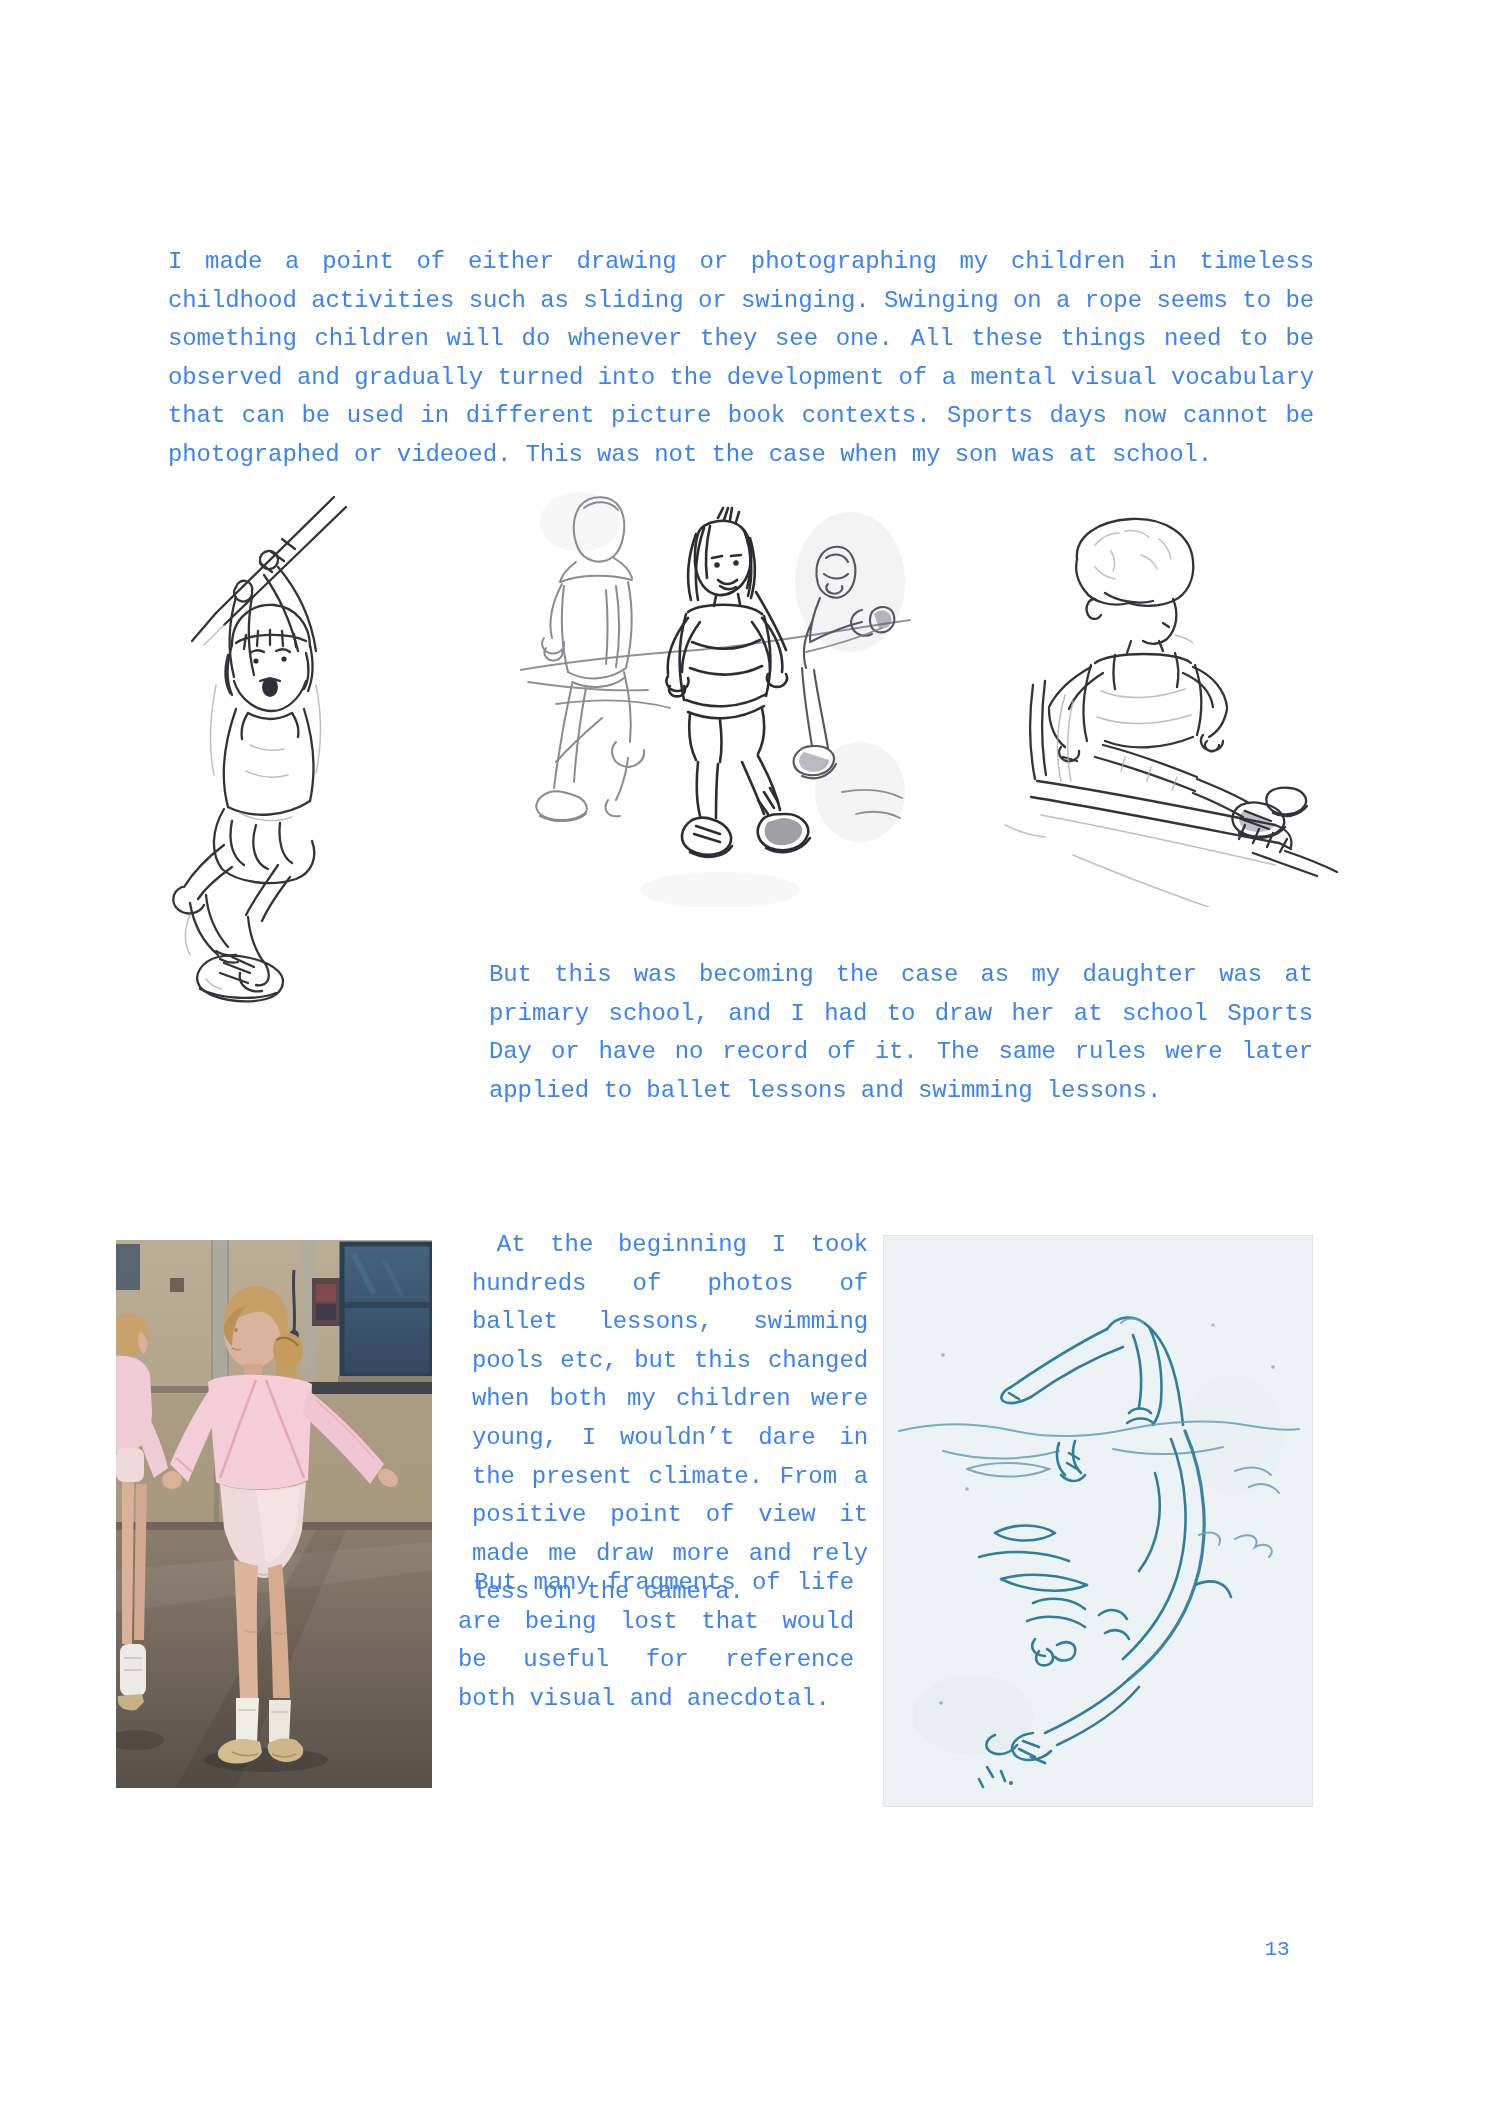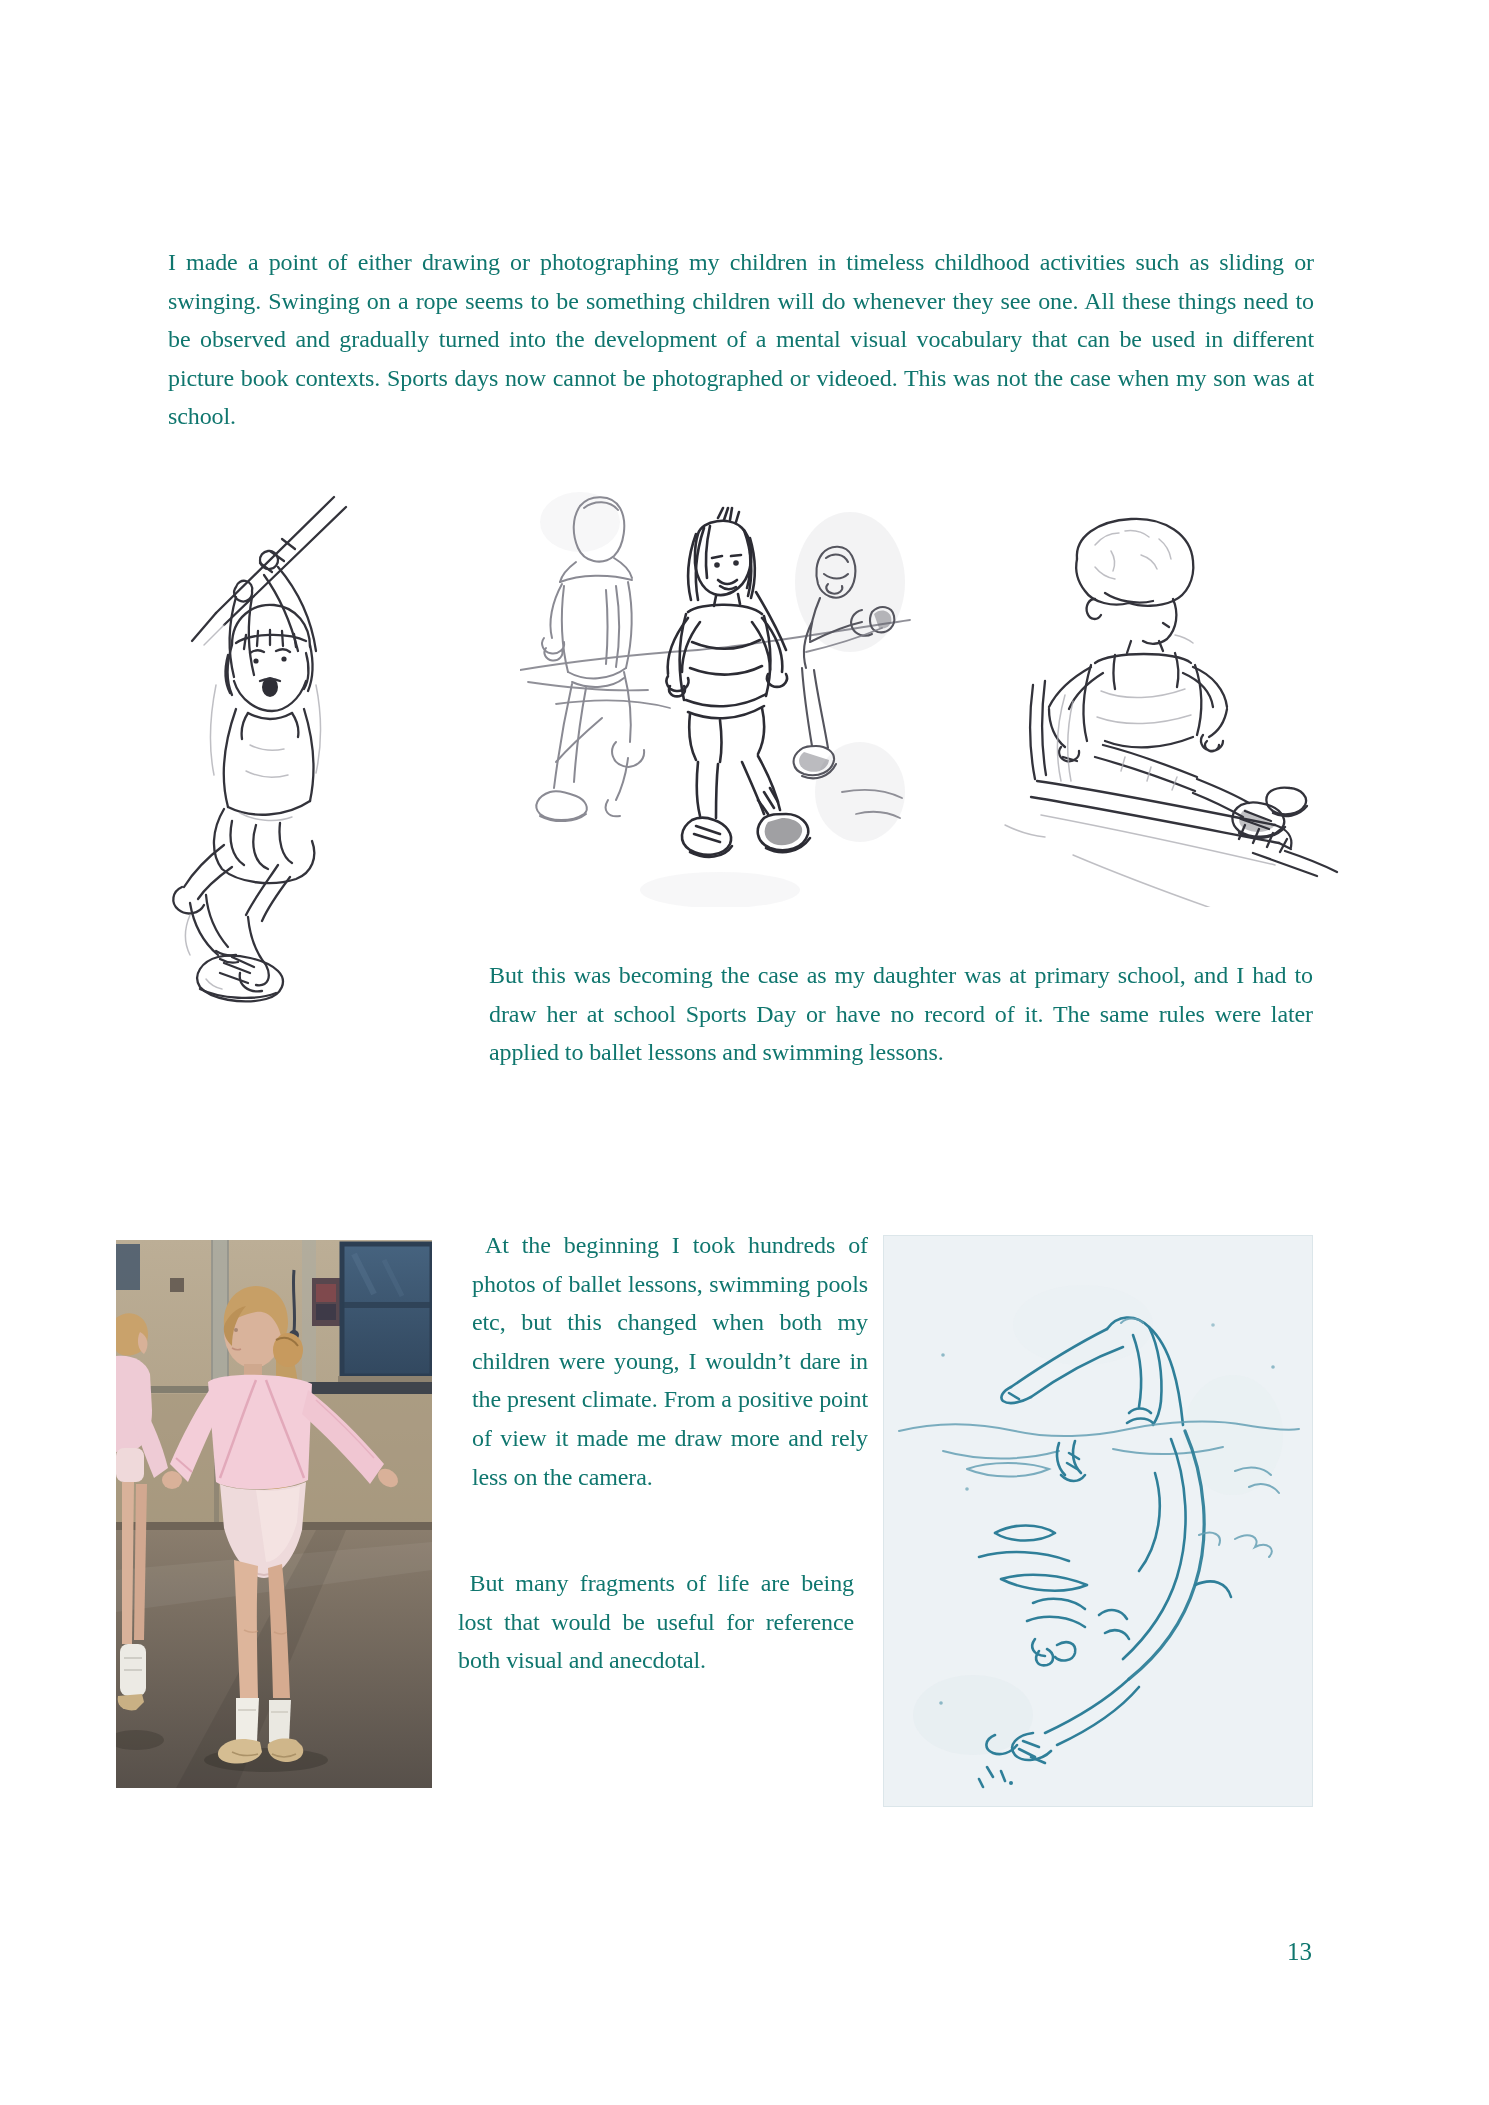--- a/index.html
+++ b/index.html
@@ -1,26 +1,26 @@
 <!DOCTYPE html>
 <html><head>
 <meta charset="utf-8">
 <style>
   html,body{margin:0;padding:0;background:#e8e8e8;}
   .page{
     position:relative;width:1489px;height:2105px;background:#ffffff;
-    font-family:Liberation Serif, serif;color:#0f766e;overflow:hidden;
+    font-family:Liberation Mono, monospace;color:#3b82f6;overflow:hidden;
     margin:0 auto;
   }
   .para{position:absolute;margin:0;text-align:justify;font-size:24px;line-height:38.6px;letter-spacing:-0.1px;}
   .para-intro{left:168px;top:243px;width:1146px;}
   .para-sports{left:489px;top:956px;width:824px;}
   .para-col1{left:472px;top:1226px;width:396px;}
   .para-col2{left:458px;top:1564px;width:396px;}
-  .page-number{position:absolute;left:1242px;top:1938px;width:70px;text-align:right;font-size:25px;margin:0;}
+  .page-number{position:absolute;left:1242px;top:1938px;width:70px;text-align:center;font-size:21px;margin:0;}
   .fig{position:absolute;}
   .fig svg{display:block;width:100%;height:100%;}
   .fig-swing{left:120px;top:485px;width:322px;height:522px;}
   .fig-run{left:520px;top:462px;width:392px;height:445px;}
   .fig-slide{left:945px;top:495px;width:398px;height:412px;}
   .fig-ballet{left:116px;top:1240px;width:316px;height:548px;}
   .fig-swim{left:883px;top:1235px;width:430px;height:572px;}
   
   .ink{stroke:#33333b;fill:none;stroke-width:2.3;stroke-linecap:round;stroke-linejoin:round;}
   .inkbold{stroke:#2c2c34;fill:none;stroke-width:2.6;stroke-linecap:round;stroke-linejoin:round;}

